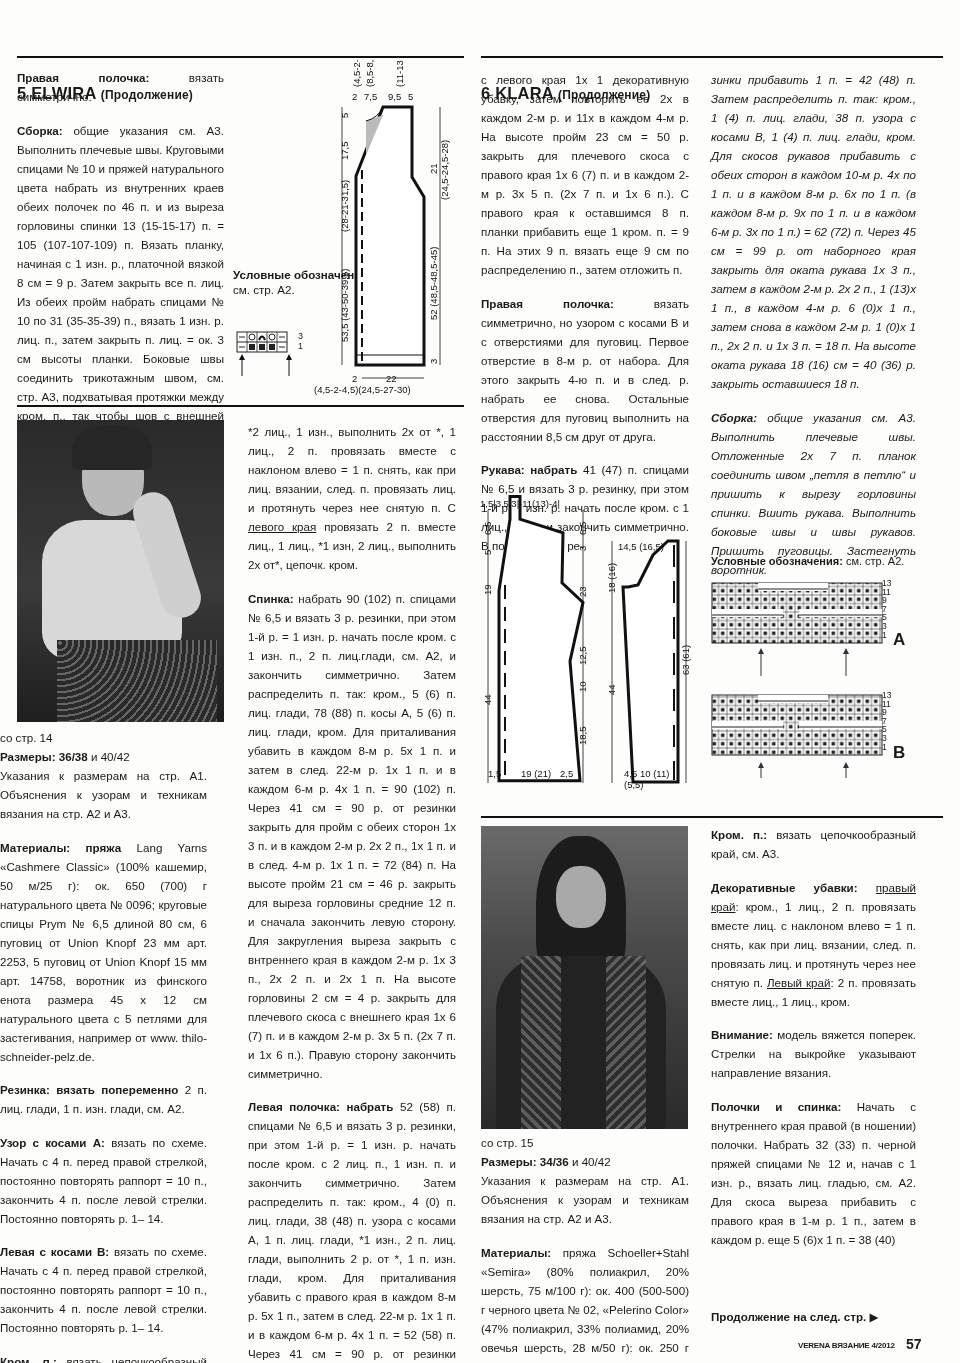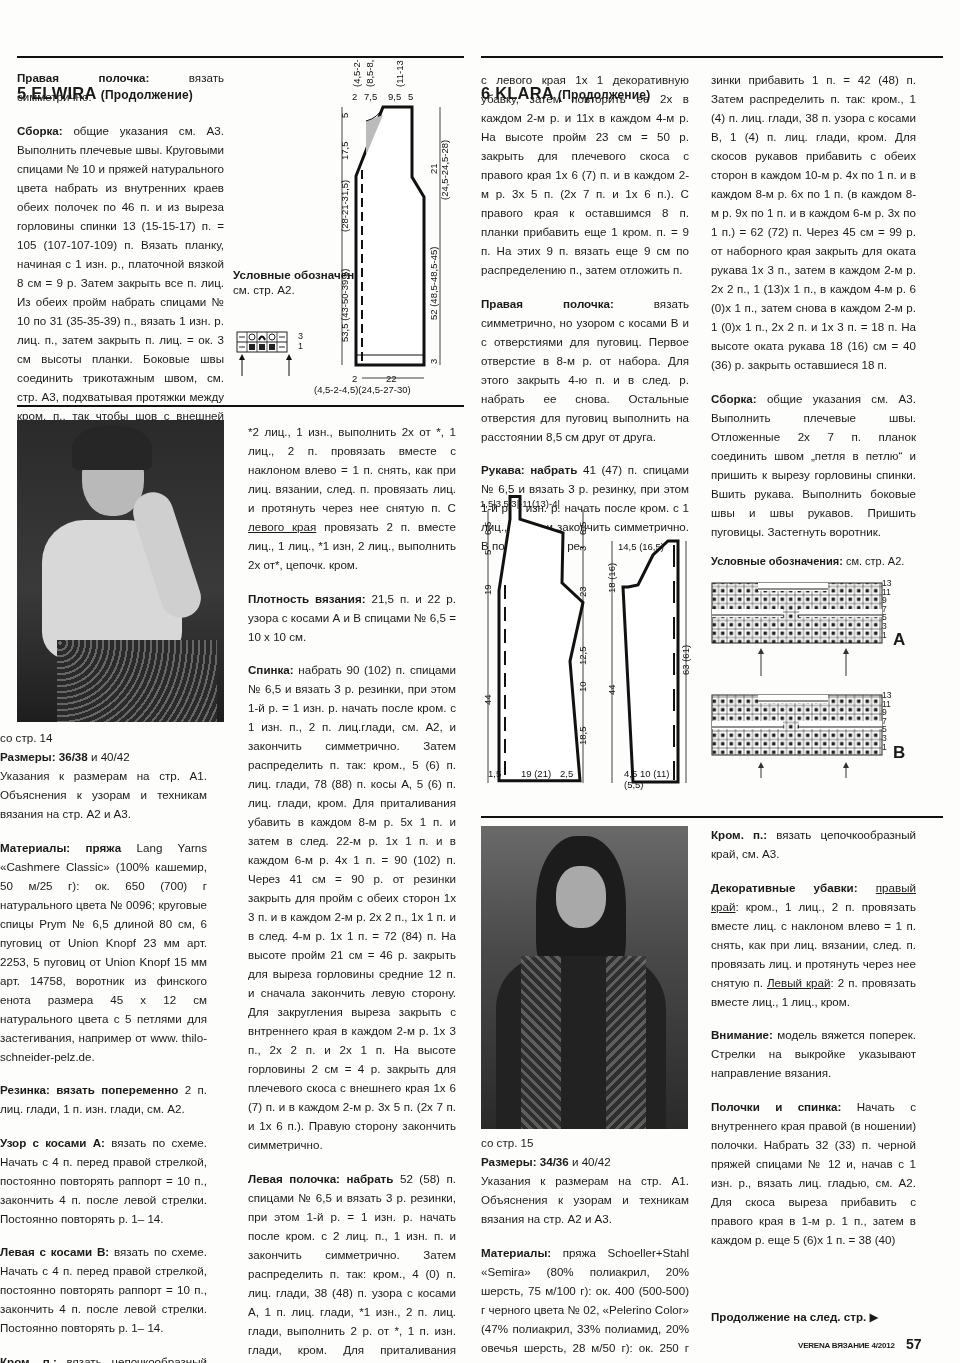--- a/index.html
+++ b/index.html
@@ -111,38 +111,37 @@
   <p><b>Материалы: пряжа</b><span> Lang Yarns «Cashmere Classic» (100% кашемир, 50 м/25 г): ок. 650 (700) г натурального цвета № 0096; круговые спицы Prym № 6,5 длиной 80 см, 6 пуговиц от Union Knopf 23 мм арт. 2253, 5 пуговиц от Union Knopf 15 мм арт. 14758, воротник из финского енота размера 45 х 12 см натурального цвета с 5 петлями для застегивания, например от www. thilo-schneider-pelz.de.</span></p>
   <p><b>Резинка: вязать попеременно</b><span> 2 п. лиц. глади, 1 п. изн. глади, см. А2.</span></p>
   <p><b>Узор с косами А:</b><span> вязать по схеме. Начать с 4 п. перед правой стрелкой, постоянно повторять раппорт = 10 п., закончить 4 п. после левой стрелки. Постоянно повторять р. 1– 14.</span></p>
   <p><b>Левая с косами В:</b><span> вязать по схеме. Начать с 4 п. перед правой стрелкой, постоянно повторять раппорт = 10 п., закончить 4 п. после левой стрелки. Постоянно повторять р. 1– 14.</span></p>
   <p><b>Кром. п.:</b><span> вязать цепочкообразный край, см. А3.</span></p>
   <p><b>Декоративные убавки:</b><span> с </span><span class="u">правого края</span><span> после цепочк. кром., см. А3,</span></p>
 </div>
 
 <div class="col" style="left:248px;top:422px;width:208px;">
   <p><span>*2 лиц., 1 изн., выполнить 2х от *, 1 лиц., 2 п. провязать вместе с наклоном влево = 1 п. снять, как при лиц. вязании, след. п. провязать лиц. и протянуть через нее снятую п. С </span><span class="u">левого края</span><span> провязать 2 п. вместе лиц., 1 лиц., *1 изн, 2 лиц., выполнить 2х от*, цепочк. кром.</span></p>
-  <p><b>Плотность вязания:</b><span> 21,5 п. и 22 р. узора с косами А и В спицами № 6,5 = 10 х 10 см.</span></p>
   <p><b>Спинка:</b><span> набрать 90 (102) п. спицами № 6,5 и вязать 3 р. резинки, при этом 1-й р. = 1 изн. р. начать после кром. с 1 изн. п., 2 п. лиц.глади, см. А2, и закончить симметрично. Затем распределить п. так: кром., 5 (6) п. лиц. глади, 78 (88) п. косы А, 5 (6) п. лиц. глади, кром. Для приталивания убавить в каждом 8-м р. 5х 1 п. и затем в след. 22-м р. 1х 1 п. и в каждом 6-м р. 4х 1 п. = 90 (102) п. Через 41 см = 90 р. от резинки закрыть для пройм с обеих сторон 1х 3 п. и в каждом 2-м р. 2х 2 п., 1х 1 п. и в след. 4-м р. 1х 1 п. = 72 (84) п. На высоте пройм 21 см = 46 р. закрыть для выреза горловины средние 12 п. и сначала закончить левую сторону. Для закругления выреза закрыть с внтреннего края в каждом 2-м р. 1х 3 п., 2х 2 п. и 2х 1 п. На высоте горловины 2 см = 4 р. закрыть для плечевого скоса с внешнего края 1х 6 (7) п. и в каждом 2-м р. 3х 5 п. (2х 7 п. и 1х 6 п.). Правую сторону закончить симметрично.</span></p>
   <p><b>Левая полочка: набрать</b><span> 52 (58) п. спицами № 6,5 и вязать 3 р. резинки, при этом 1-й р. = 1 изн. р. начать после кром. с 2 лиц. п., 1 изн. п. и закончить симметрично. Затем распределить п. так: кром., 4 (0) п. лиц. глади, 38 (48) п. узора с косами А, 1 п. лиц. глади, *1 изн., 2 п. лиц. глади, выполнить 2 р. от *, 1 п. изн. глади, кром. Для приталивания убавить с правого края в каждом 8-м р. 5х 1 п., затем в след. 22-м р. 1х 1 п. и в каждом 6-м р. 4х 1 п. = 52 (58) п. Через 41 см = 90 р. от резинки закрыть для проймы с правого края 1х 3 п. и в каждом 2-м р. 2х 2 п., 1х 1 п. и в след. 4-м р. 1х 1 п. Одновременно через 44 см = 97 р. от наборного края выполнить для скоса выреза</span></p>
 </div>
 
 <div class="abs sec-title" style="left:481px;top:36px;">
   <span>6 KLARA</span>
   <span class="sub">(Продолжение)</span>
 </div>
 <div class="rule" style="left:481px;top:56px;width:462px;"></div>
 
 <div class="col" style="left:481px;top:70px;width:208px;">
   <p>с левого края 1х 1 декоративную убавку, затем повторить ее 2х в каждом 2-м р. и 11х в каждом 4-м р. На высоте пройм 23 см = 50 р. закрыть для плечевого скоса с правого края 1х 6 (7) п. и в каждом 2-м р. 3х 5 п. (2х 7 п. и 1х 6 п.). С правого края к оставшимся 8 п. планки прибавить еще 1 кром. п. = 9 п. На этих 9 п. вязать еще 9 см по распределению п., затем отложить п.</p>
   <p><b>Правая полочка:</b><span> вязать симметрично, но узором с косами В и с отверстиями для пуговиц. Первое отверстие в 8-м р. от набора. Для этого закрыть 4-ю п. и в след. р. набрать ее снова. Остальные отверстия для пуговиц выполнить на расстоянии 8,5 см друг от друга.</span></p>
   <p><b>Рукава: набрать</b><span> 41 (47) п. спицами № 6,5 и вязать 3 р. резинку, при этом 1-й р. = изн. р. начать после кром. с 1 лиц., 1 изн. и закончить симметрично. В последнем р. ре-</span></p>
 </div>
 
-<div class="col" style="left:711px;top:70px;width:205px;">
+<div class="col" style="left:711px;top:70px;width:205px;font-style:italic;">
   <p>зинки прибавить 1 п. = 42 (48) п. Затем распределить п. так: кром., 1 (4) п. лиц. глади, 38 п. узора с косами В, 1 (4) п. лиц. глади, кром. Для скосов рукавов прибавить с обеих сторон в каждом 10-м р. 4х по 1 п. и в каждом 8-м р. 6х по 1 п. (в каждом 8-м р. 9х по 1 п. и в каждом 6-м р. 3х по 1 п.) = 62 (72) п. Через 45 см = 99 р. от наборного края закрыть для оката рукава 1х 3 п., затем в каждом 2-м р. 2х 2 п., 1 (13)х 1 п., в каждом 4-м р. 6 (0)х 1 п., затем снова в каждом 2-м р. 1 (0)х 1 п., 2х 2 п. и 1х 3 п. = 18 п. На высоте оката рукава 18 (16) см = 40 (36) р. закрыть оставшиеся 18 п.</p>
   <p><b>Сборка:</b><span> общие указания см. А3. Выполнить плечевые швы. Отложенные 2х 7 п. планок соединить швом „петля в петлю“ и пришить к вырезу горловины спинки. Вшить рукава. Выполнить боковые швы и швы рукавов. Пришить пуговицы. Застегнуть воротник.</span></p>
 </div>
 
 <svg class="abs" style="left:478px;top:495px;" width="230" height="300">
   <polygon points="35,22 35,45 24,118 24,312 105,312 95,190 108,130 87,110 88,59 45,45 45,22" fill="#fff" stroke="#111" stroke-width="3" transform="translate(-3,-20) scale(1,0.98)"></polygon>
   <line x1="27" y1="90" x2="27" y2="285" stroke="#111" stroke-width="2" stroke-dasharray="14,8"></line>
   <line x1="10" y1="15" x2="10" y2="288" stroke="#111" stroke-width="0.8"></line>
   <line x1="105" y1="15" x2="105" y2="288" stroke="#111" stroke-width="0.8"></line>
   <polygon points="150,92 160,90 175,60 190,46 200,46 200,287 155,287 145,92" fill="#fff" stroke="#111" stroke-width="3"></polygon>

